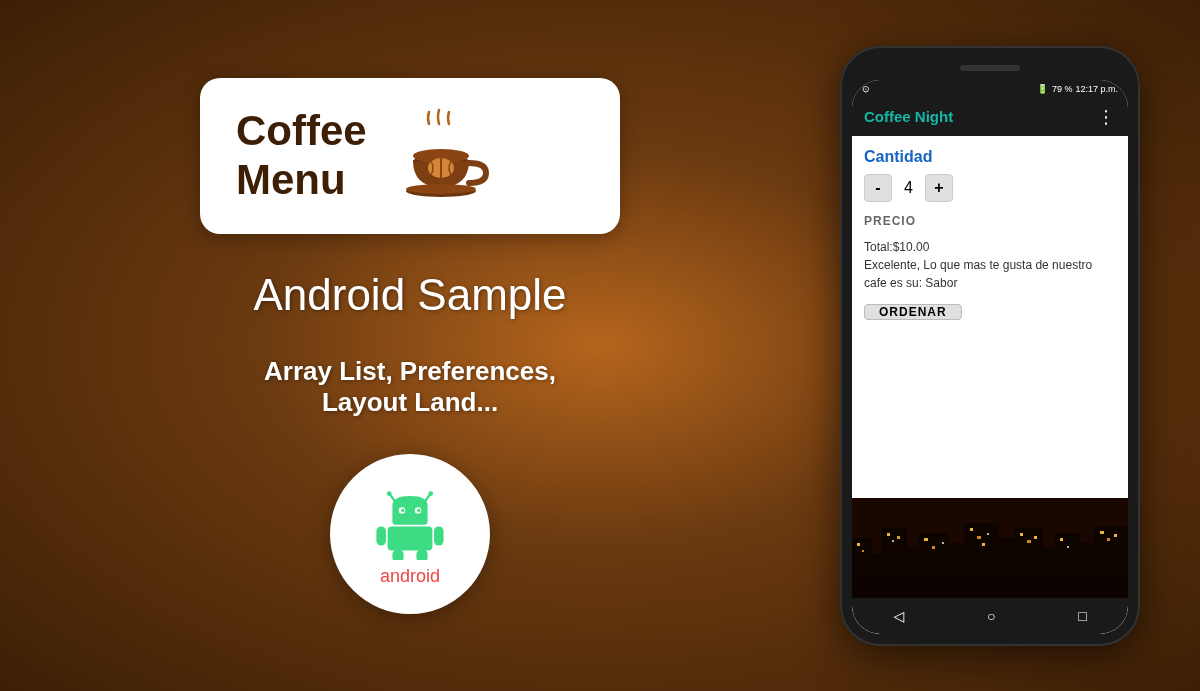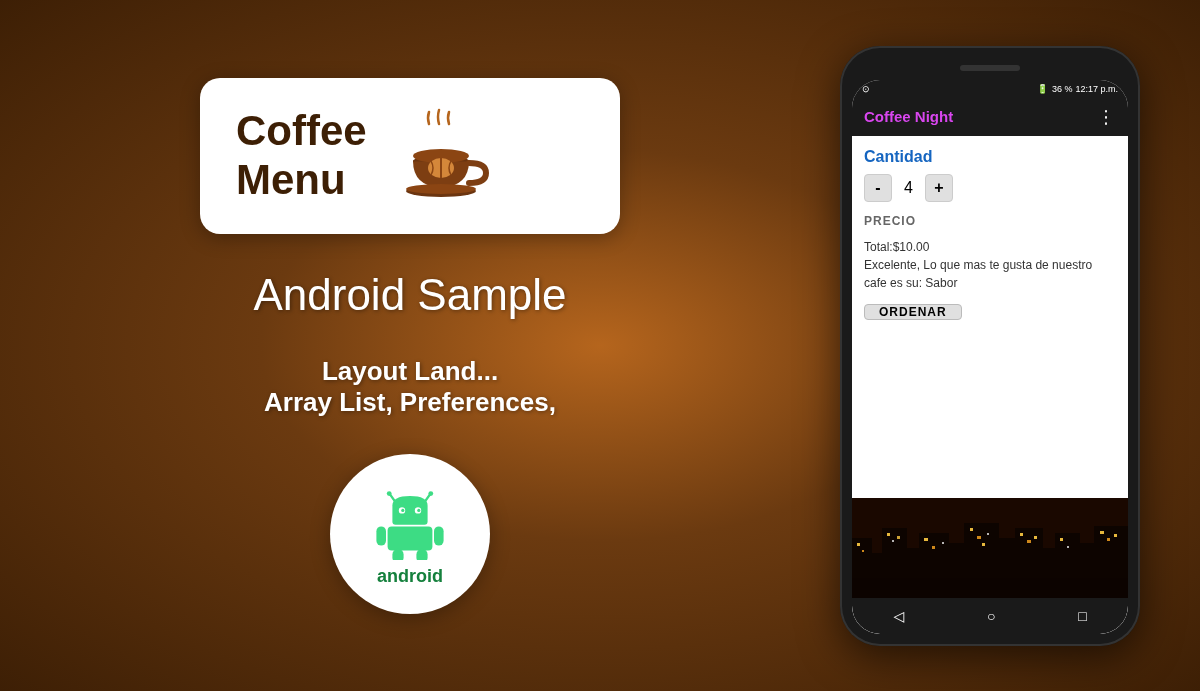--- a/index.html
+++ b/index.html
@@ -75,22 +75,22 @@
       display: flex;
       flex-direction: column;
       align-items: center;
       justify-content: center;
       gap: 6px;
       box-shadow: 0 4px 20px rgba(0,0,0,0.3);
     }
 
     .android-logo-text {
       font-size: 18px;
-      color: #15803d;
-      font-weight: 700;
+      color: #ef4444;
+      font-weight: 400;
     }
 
     
     .right-panel {
       width: 340px;
       margin-right: 40px;
       display: flex;
       align-items: center;
       justify-content: center;
     }
@@ -155,21 +155,21 @@
       color: white;
       padding: 8px 12px;
       display: flex;
       justify-content: space-between;
       align-items: center;
     }
 
     .app-bar-title {
       font-size: 15px;
       font-weight: 600;
-      color: #d946ef;
+      color: #14b8a6;
     }
 
     .app-bar-menu {
       color: white;
       font-size: 18px;
       letter-spacing: 1px;
     }
 
     
     .app-content {
@@ -312,22 +312,22 @@
       <path d="M40 55 Q44 62 40 69" stroke="#8b4513" stroke-width="1.5" fill="none"></path>
       <path d="M60 55 Q56 62 60 69" stroke="#8b4513" stroke-width="1.5" fill="none"></path>
 
       <ellipse cx="50" cy="85" rx="35" ry="6" fill="#6b3510"></ellipse>
       <ellipse cx="50" cy="83" rx="35" ry="5" fill="#8b4513"></ellipse>
     </svg>
   </div>
 
   <div class="android-sample-title">Android Sample</div>
   <div style="text-align:center;">
+    <div class="android-subtitle">Array List, Preferences,</div>
     <div class="android-subtitle">Layout Land...</div>
-    <div class="android-subtitle">Array List, Preferences,</div>
   </div>
 
   <div class="android-logo-container">
     <svg class="android-robot" viewBox="0 0 100 80" xmlns="http://www.w3.org/2000/svg">
 
       <line x1="35" y1="22" x2="25" y2="8" stroke="#3ddc84" stroke-width="3" stroke-linecap="round"></line>
       <circle cx="24" cy="7" r="3" fill="#3ddc84"></circle>
       <line x1="65" y1="22" x2="75" y2="8" stroke="#3ddc84" stroke-width="3" stroke-linecap="round"></line>
       <circle cx="76" cy="7" r="3" fill="#3ddc84"></circle>
 
@@ -357,21 +357,21 @@
     <div class="phone-notch-area">
       <div class="phone-speaker"></div>
     </div>
 
     <div class="phone-screen">
 
       <div class="status-bar">
         <span>⊙</span>
         <div class="status-icons">
           <span>🔋</span>
-          <span>36 %</span>
+          <span>79 %</span>
           <span>12:17 p.m.</span>
         </div>
       </div>
 
       <div class="app-bar">
         <span class="app-bar-title">Coffee Night</span>
         <span class="app-bar-menu">⋮</span>
       </div>
 
       <div class="app-content">

